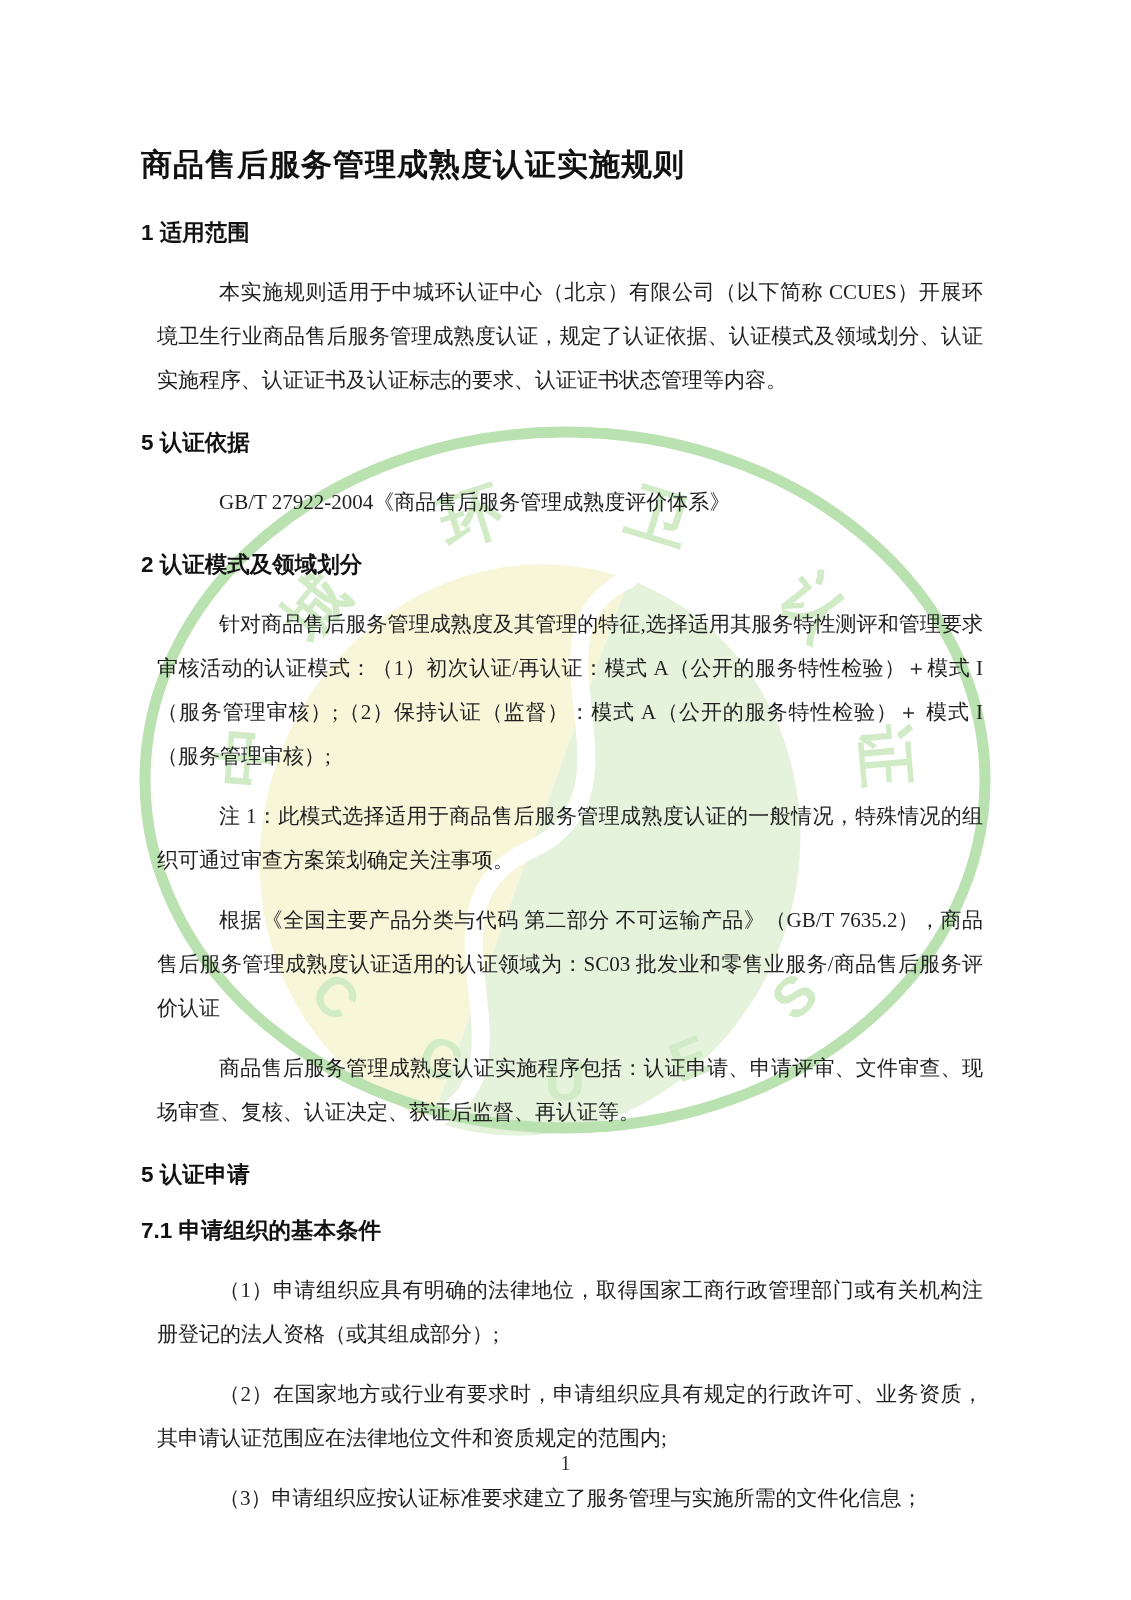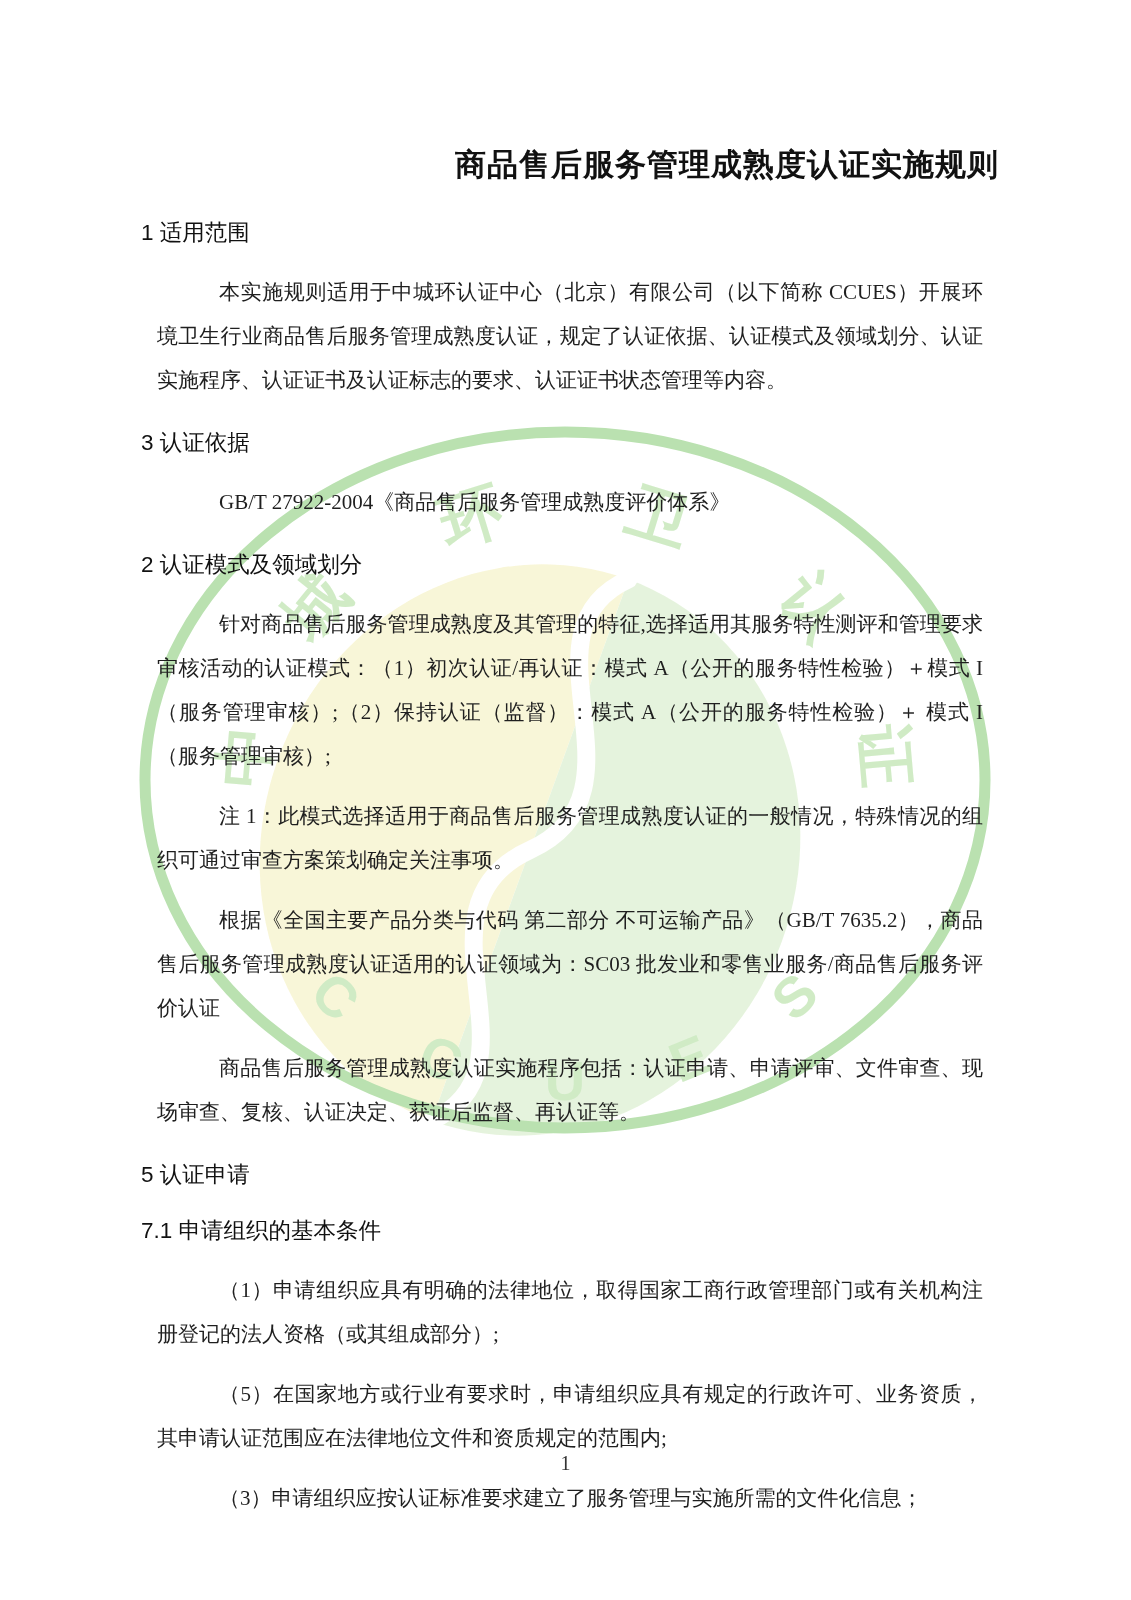--- a/index.html
+++ b/index.html
@@ -30,26 +30,26 @@
     padding-top: 142px;
     z-index: 1;
   }
   .doc-title {
     margin: 0;
     font-family: "Liberation Sans", "DejaVu Sans", sans-serif;
     font-weight: 700;
     font-size: 31px;
     line-height: 46px;
     color: #111111;
-    text-align: right;
+    text-align: left;
     letter-spacing: 1px;
   }
   h2.sec {
     font-family: "Liberation Sans", "DejaVu Sans", sans-serif;
-    font-weight: 400;
+    font-weight: 700;
     font-size: 22.5px;
     line-height: 30px;
     color: #111111;
     margin: 26px 0 22px 0;
   }
   h2.sec.first { margin-top: 30px; }
   p.body {
     font-size: 21px;
     line-height: 44px;
     color: #1f1f1f;
@@ -103,34 +103,34 @@
     </g>
   </svg>
 
   <div class="content">
 
     <h1 class="doc-title">商品售后服务管理成熟度认证实施规则</h1>
 
     <h2 class="sec first">1 适用范围</h2>
     <p class="body">本实施规则适用于中城环认证中心（北京）有限公司（以下简称 CCUES）开展环境卫生行业商品售后服务管理成熟度认证，规定了认证依据、认证模式及领域划分、认证实施程序、认证证书及认证标志的要求、认证证书状态管理等内容。</p>
 
-    <h2 class="sec">3 认证依据</h2>
+    <h2 class="sec">5 认证依据</h2>
     <p class="body">GB/T 27922-2004《商品售后服务管理成熟度评价体系》</p>
 
     <h2 class="sec">2 认证模式及领域划分</h2>
     <p class="body">针对商品售后服务管理成熟度及其管理的特征,选择适用其服务特性测评和管理要求审核活动的认证模式：（1）初次认证/再认证：模式 A（公开的服务特性检验）＋模式 I（服务管理审核）;（2）保持认证（监督）：模式 A（公开的服务特性检验）＋ 模式 I（服务管理审核）;</p>
     <p class="body">注 1：此模式选择适用于商品售后服务管理成熟度认证的一般情况，特殊情况的组织可通过审查方案策划确定关注事项。</p>
     <p class="body">根据《全国主要产品分类与代码 第二部分 不可运输产品》（GB/T 7635.2），商品售后服务管理成熟度认证适用的认证领域为：SC03 批发业和零售业服务/商品售后服务评价认证</p>
 
     <p class="body">商品售后服务管理成熟度认证实施程序包括：认证申请、申请评审、文件审查、现场审查、复核、认证决定、获证后监督、再认证等。</p>
 
     <h2 class="sec">5 认证申请</h2>
 
     <h2 class="sec">7.1 申请组织的基本条件</h2>
     <p class="body">（1）申请组织应具有明确的法律地位，取得国家工商行政管理部门或有关机构注册登记的法人资格（或其组成部分）;</p>
-    <p class="body">（5）在国家地方或行业有要求时，申请组织应具有规定的行政许可、业务资质，其申请认证范围应在法律地位文件和资质规定的范围内;</p>
+    <p class="body">（2）在国家地方或行业有要求时，申请组织应具有规定的行政许可、业务资质，其申请认证范围应在法律地位文件和资质规定的范围内;</p>
     <p class="body">（3）申请组织应按认证标准要求建立了服务管理与实施所需的文件化信息；</p>
 
   </div>
 
   <div class="page-footer">1</div>
 
 </div>
 
 </body></html>

